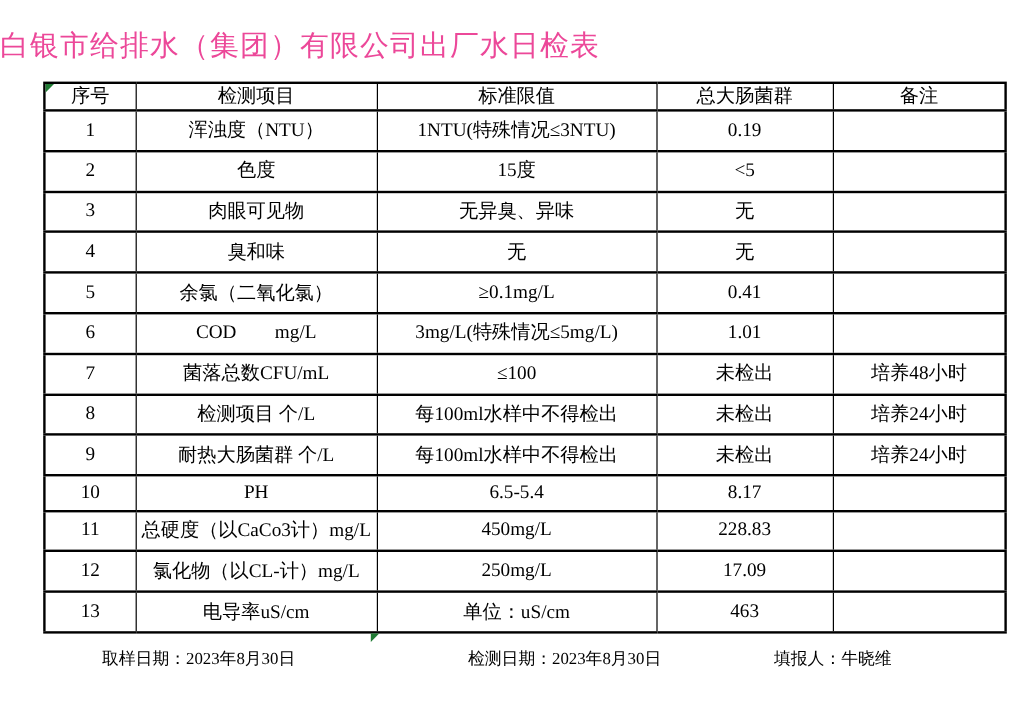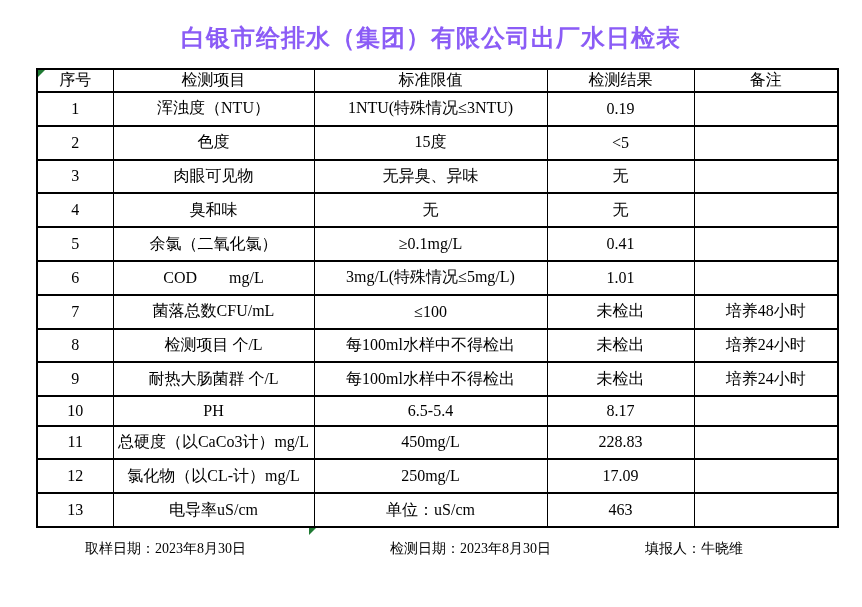--- a/index.html
+++ b/index.html
@@ -14,25 +14,25 @@
     background: #ffffff;
     font-family: "Liberation Serif", "DejaVu Serif", serif;
     color: #000000;
     overflow: hidden;
   }
   .title {
     position: absolute;
     top: 22px;
     left: 0;
     width: 862px;
-    text-align: center;
+    text-align: left;
     font-size: 24px;
-    font-weight: bold;
+    font-weight: normal;
     letter-spacing: 1px;
-    color: #8b5cf6;
+    color: #ec4899;
   }
   .table-wrap {
     position: absolute;
     left: 36px;
     top: 68px;
     width: 659px;
     height: 460px;
   }
   table.report {
     border-collapse: collapse;
@@ -120,21 +120,21 @@
         <col style="width:201px">
         <col style="width:233px">
         <col style="width:147px">
         <col style="width:144px">
       </colgroup>
       <thead>
         <tr>
           <th>序号</th>
           <th>检测项目</th>
           <th>标准限值</th>
-          <th>检测结果</th>
+          <th>总大肠菌群</th>
           <th>备注</th>
         </tr>
       </thead>
       <tbody>
         <tr>
           <td class="c-no">1</td>
           <td class="c-item">浑浊度（NTU）</td>
           <td class="c-limit">1NTU(特殊情况≤3NTU)</td>
           <td class="c-result">0.19</td>
           <td class="c-note"></td>

